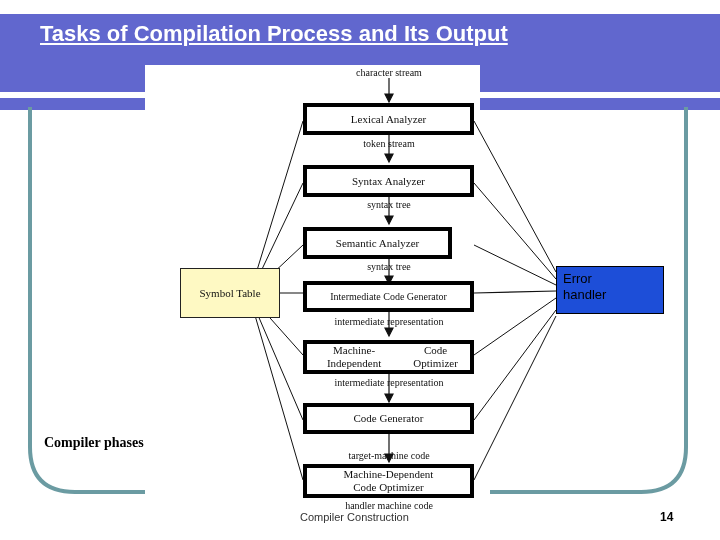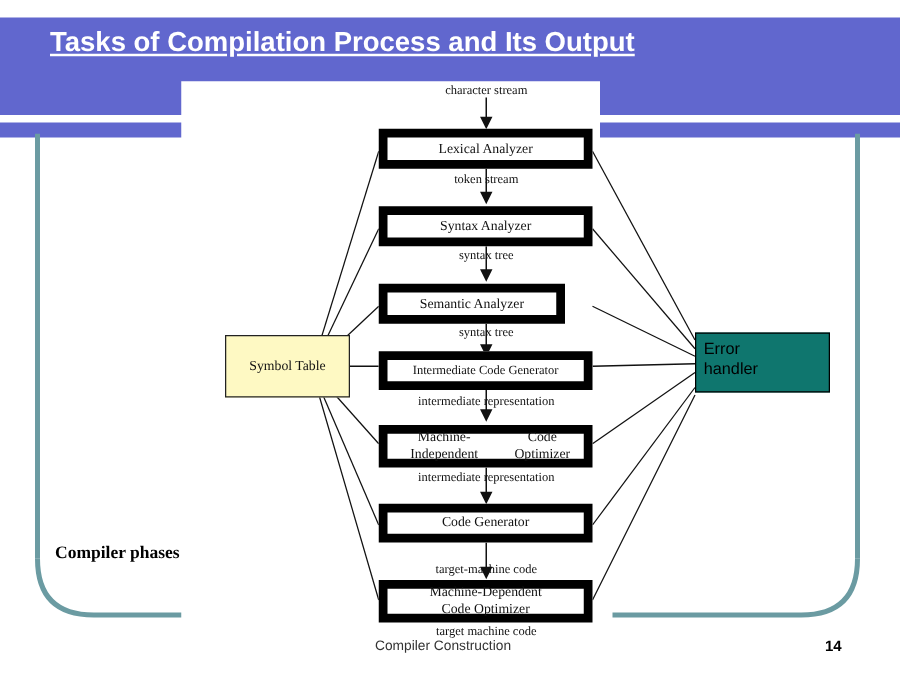--- a/index.html
+++ b/index.html
@@ -49,21 +49,21 @@
     position:absolute;left:145px;top:65px;width:335px;height:450px;
     background:#ffffff;
   }
   .figwrap{position:absolute;left:0;top:0;width:720px;height:540px;}
 
   .fig-svg{position:absolute;left:0;top:0;}
 
   
   .pbox{
     position:absolute;
-    border:7px solid #000000;
+    border:4px solid #000000;
     background:#ffffff;
     font-family:"Liberation Serif", serif;
     font-size:11px;color:#111;
     display:flex;align-items:center;justify-content:center;
     text-align:center;line-height:1.15;
     box-sizing:border-box;
   }
   .plabel{
     position:absolute;
     font-family:"Liberation Serif", serif;
@@ -74,21 +74,21 @@
   .symbox{
     position:absolute;left:154px;top:268px;width:100px;height:50px;
     border:1px solid #222;background:#fef9c3;
     font-family:"Liberation Serif", serif;font-size:11px;color:#111;
     display:flex;align-items:center;justify-content:center;
     box-sizing:border-box;
     margin-left:26px;
   }
   .errbox{
     position:absolute;left:556px;top:266px;width:108px;height:48px;
-    border:1.5px solid #000;background:#0f766e;
+    border:1.5px solid #000;background:#1d4ed8;
     font-family:"Liberation Sans", sans-serif;font-size:13px;color:#000;
     padding:4px 6px;line-height:1.25;
     box-sizing:border-box;
   }
 
   .compiler-phases{
     position:absolute;left:44px;top:435px;
     font-family:"Liberation Serif", serif;
     font-weight:bold;font-size:14px;color:#000;
     white-space:nowrap;
@@ -161,21 +161,21 @@
       </g>
     </svg>
 
     <div class="plabel" style="left:389px;top:67px;">character stream</div>
     <div class="plabel" style="left:389px;top:138px;">token stream</div>
     <div class="plabel" style="left:389px;top:199px;">syntax tree</div>
     <div class="plabel" style="left:389px;top:261px;">syntax tree</div>
     <div class="plabel" style="left:389px;top:316px;">intermediate representation</div>
     <div class="plabel" style="left:389px;top:377px;">intermediate representation</div>
     <div class="plabel" style="left:389px;top:450px;">target-machine code</div>
-    <div class="plabel" style="left:389px;top:500px;">target machine code</div>
+    <div class="plabel" style="left:389px;top:500px;">handler machine code</div>
 
     <div class="pbox" style="left:303px;top:103px;width:171px;height:32px;">Lexical Analyzer</div>
 
     <div class="pbox" style="left:303px;top:165px;width:171px;height:32px;">Syntax Analyzer</div>
 
     <div class="pbox" style="left:303px;top:227px;width:149px;height:32px;">Semantic Analyzer</div>
 
     <div class="pbox" style="left:303px;top:281px;width:171px;height:31px;font-size:10px;">Intermediate Code Generator</div>
 
     <div class="pbox" style="left:303px;top:340px;width:171px;height:34px;flex-direction:row;">

